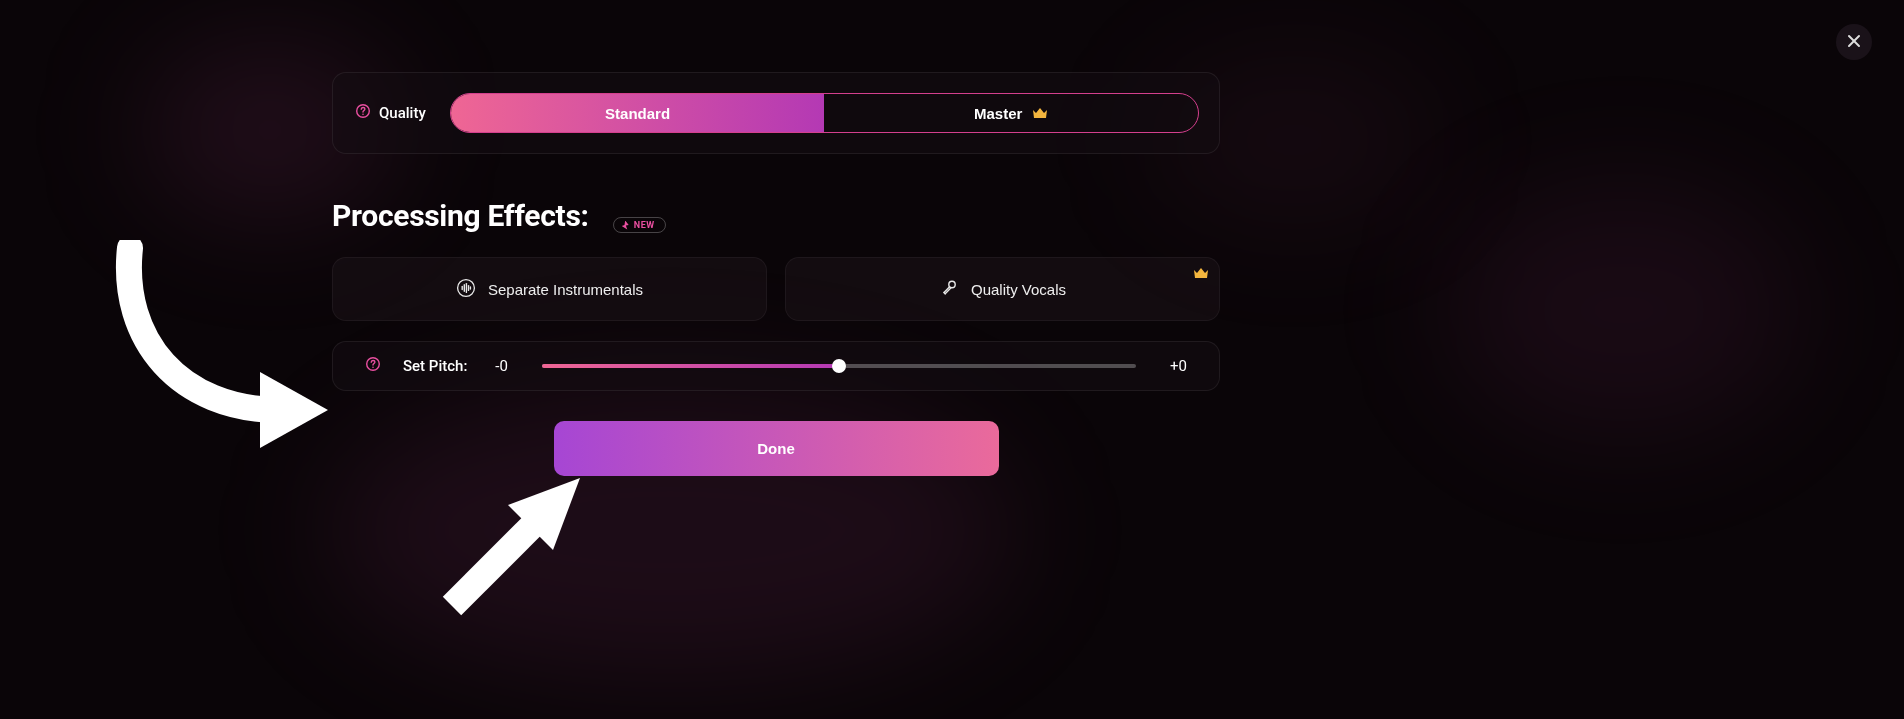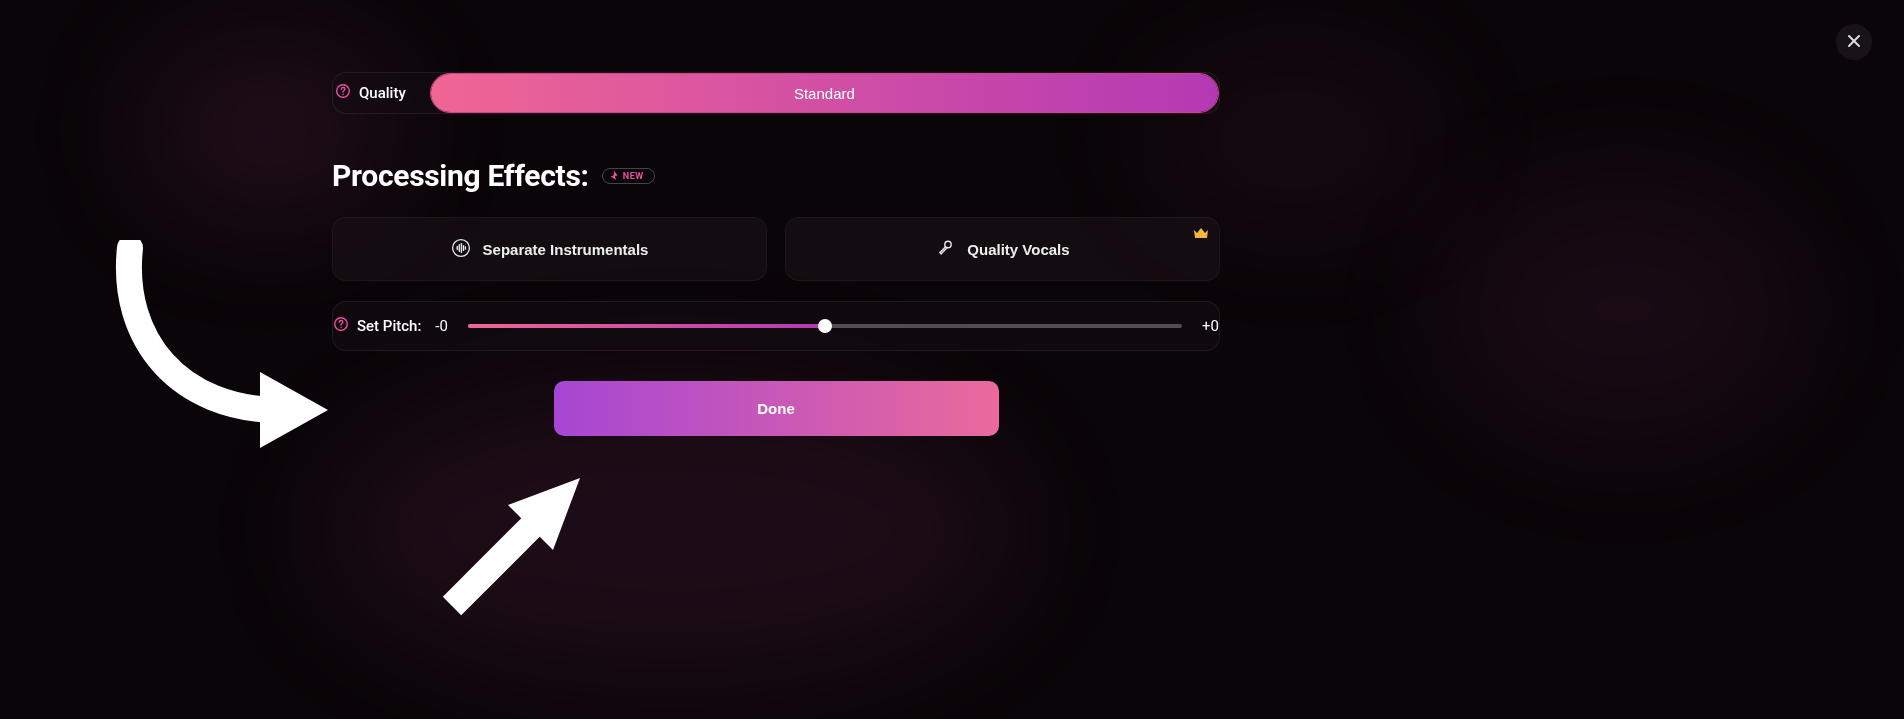--- a/index.html
+++ b/index.html
@@ -57,21 +57,21 @@
 
     .panels {
       width: 888px;
       margin-left: 148px;
     }
 
     .panel {
       background: rgba(20,12,18,0.55);
       border: 1px solid rgba(255,255,255,0.07);
       border-radius: 14px;
-      padding: 0;
+      padding: 20px;
       display: flex;
       align-items: center;
     }
 
     
     .quality-label-wrap {
       display: flex;
       align-items: center;
       gap: 8px;
       padding-left: 2px;
@@ -87,37 +87,37 @@
       border-radius: 22px;
       overflow: hidden;
       height: 40px;
     }
     .seg-btn {
       flex: 1;
       border: none;
       background: transparent;
       cursor: pointer;
       color: #fff;
-      font-weight: 400;
+      font-weight: 700;
       font-size: 15px;
       display: flex;
       align-items: center;
       justify-content: center;
       gap: 10px;
     }
     .seg-btn.active {
       background: linear-gradient(90deg, #ef6694 0%, #b439b4 100%);
     }
     .crown-small svg { display: block; }
 
     
     .section-heading {
       display: flex;
-      align-items: center;
-      gap: 13px;
+      align-items: flex-end;
+      gap: 24px;
       margin-top: 44px;
       margin-bottom: 24px;
     }
     .section-heading h2 {
       font-size: 30px;
       font-weight: 700;
       letter-spacing: -0.3px;
     }
     .new-badge {
       border: 1px solid rgba(255,255,255,0.25);
@@ -148,30 +148,30 @@
       background: rgba(25,16,22,0.6);
       border: 1px solid rgba(255,255,255,0.05);
       border-radius: 14px;
       height: 64px;
       display: flex;
       align-items: center;
       justify-content: center;
       gap: 12px;
       cursor: pointer;
       font-size: 15px;
-      font-weight: 700;
+      font-weight: 400;
       color: #eee;
     }
     .effect-card .crown-corner {
       position: absolute;
       top: 8px; right: 10px;
     }
 
     
-    .pitch-panel { margin-top: 20px; padding: 14px 0; }
+    .pitch-panel { margin-top: 20px; padding: 14px 32px; gap: 14px; }
     .pitch-label { font-size: 15px; font-weight: 500; }
     .pitch-min, .pitch-max { font-size: 15px; color: #fff; }
     .pitch-min { margin-left: 14px; margin-right: 20px; }
     .pitch-max { margin-left: 20px; }
 
     .slider-track {
       flex: 1;
       height: 4px;
       border-radius: 2px;
       position: relative;
@@ -249,20 +249,28 @@
             <path d="M6.2 6.2c.2-1 1-1.7 1.9-1.7 1 0 1.8.7 1.8 1.6 0 .8-.5 1.1-1.2 1.6-.5.4-.7.7-.7 1.3" stroke="#e94fa0" stroke-width="1.4" stroke-linecap="round"></path>
             <circle cx="8" cy="11.3" r="0.8" fill="#e94fa0"></circle>
           </svg>
         </span>
         <span class="quality-label">Quality</span>
       </div>
 
       <div class="seg">
         <button class="seg-btn active">
           <span>Standard</span>
+        </button>
+        <button class="seg-btn">
+          <span>Master</span>
+          <span class="crown-small">
+            <svg width="16" height="13" viewBox="0 0 16 13">
+              <path d="M1 3l3 3 4-5 4 5 3-3-1 8H2L1 3z" fill="#f4b63e"></path>
+            </svg>
+          </span>
         </button>
       </div>
     </div>
 
     <div class="section-heading">
       <h2>Processing Effects:</h2>
       <span class="new-badge">
         <span>NEW</span>
       </span>
     </div>

